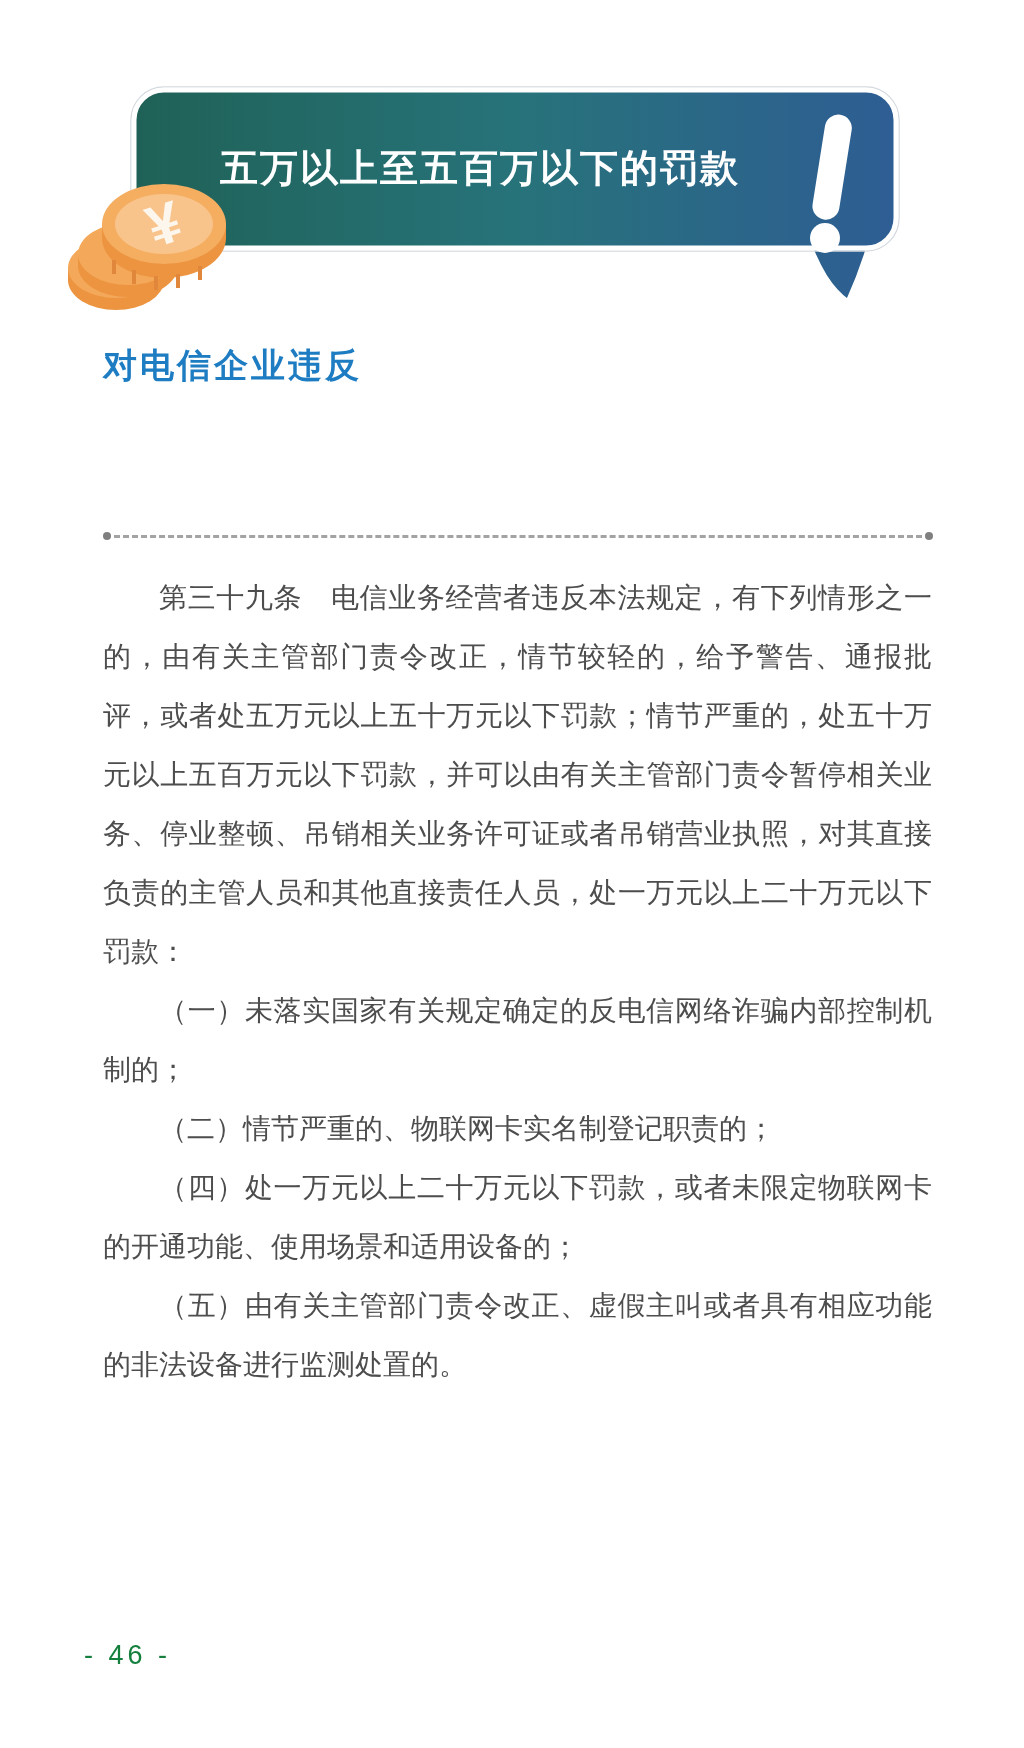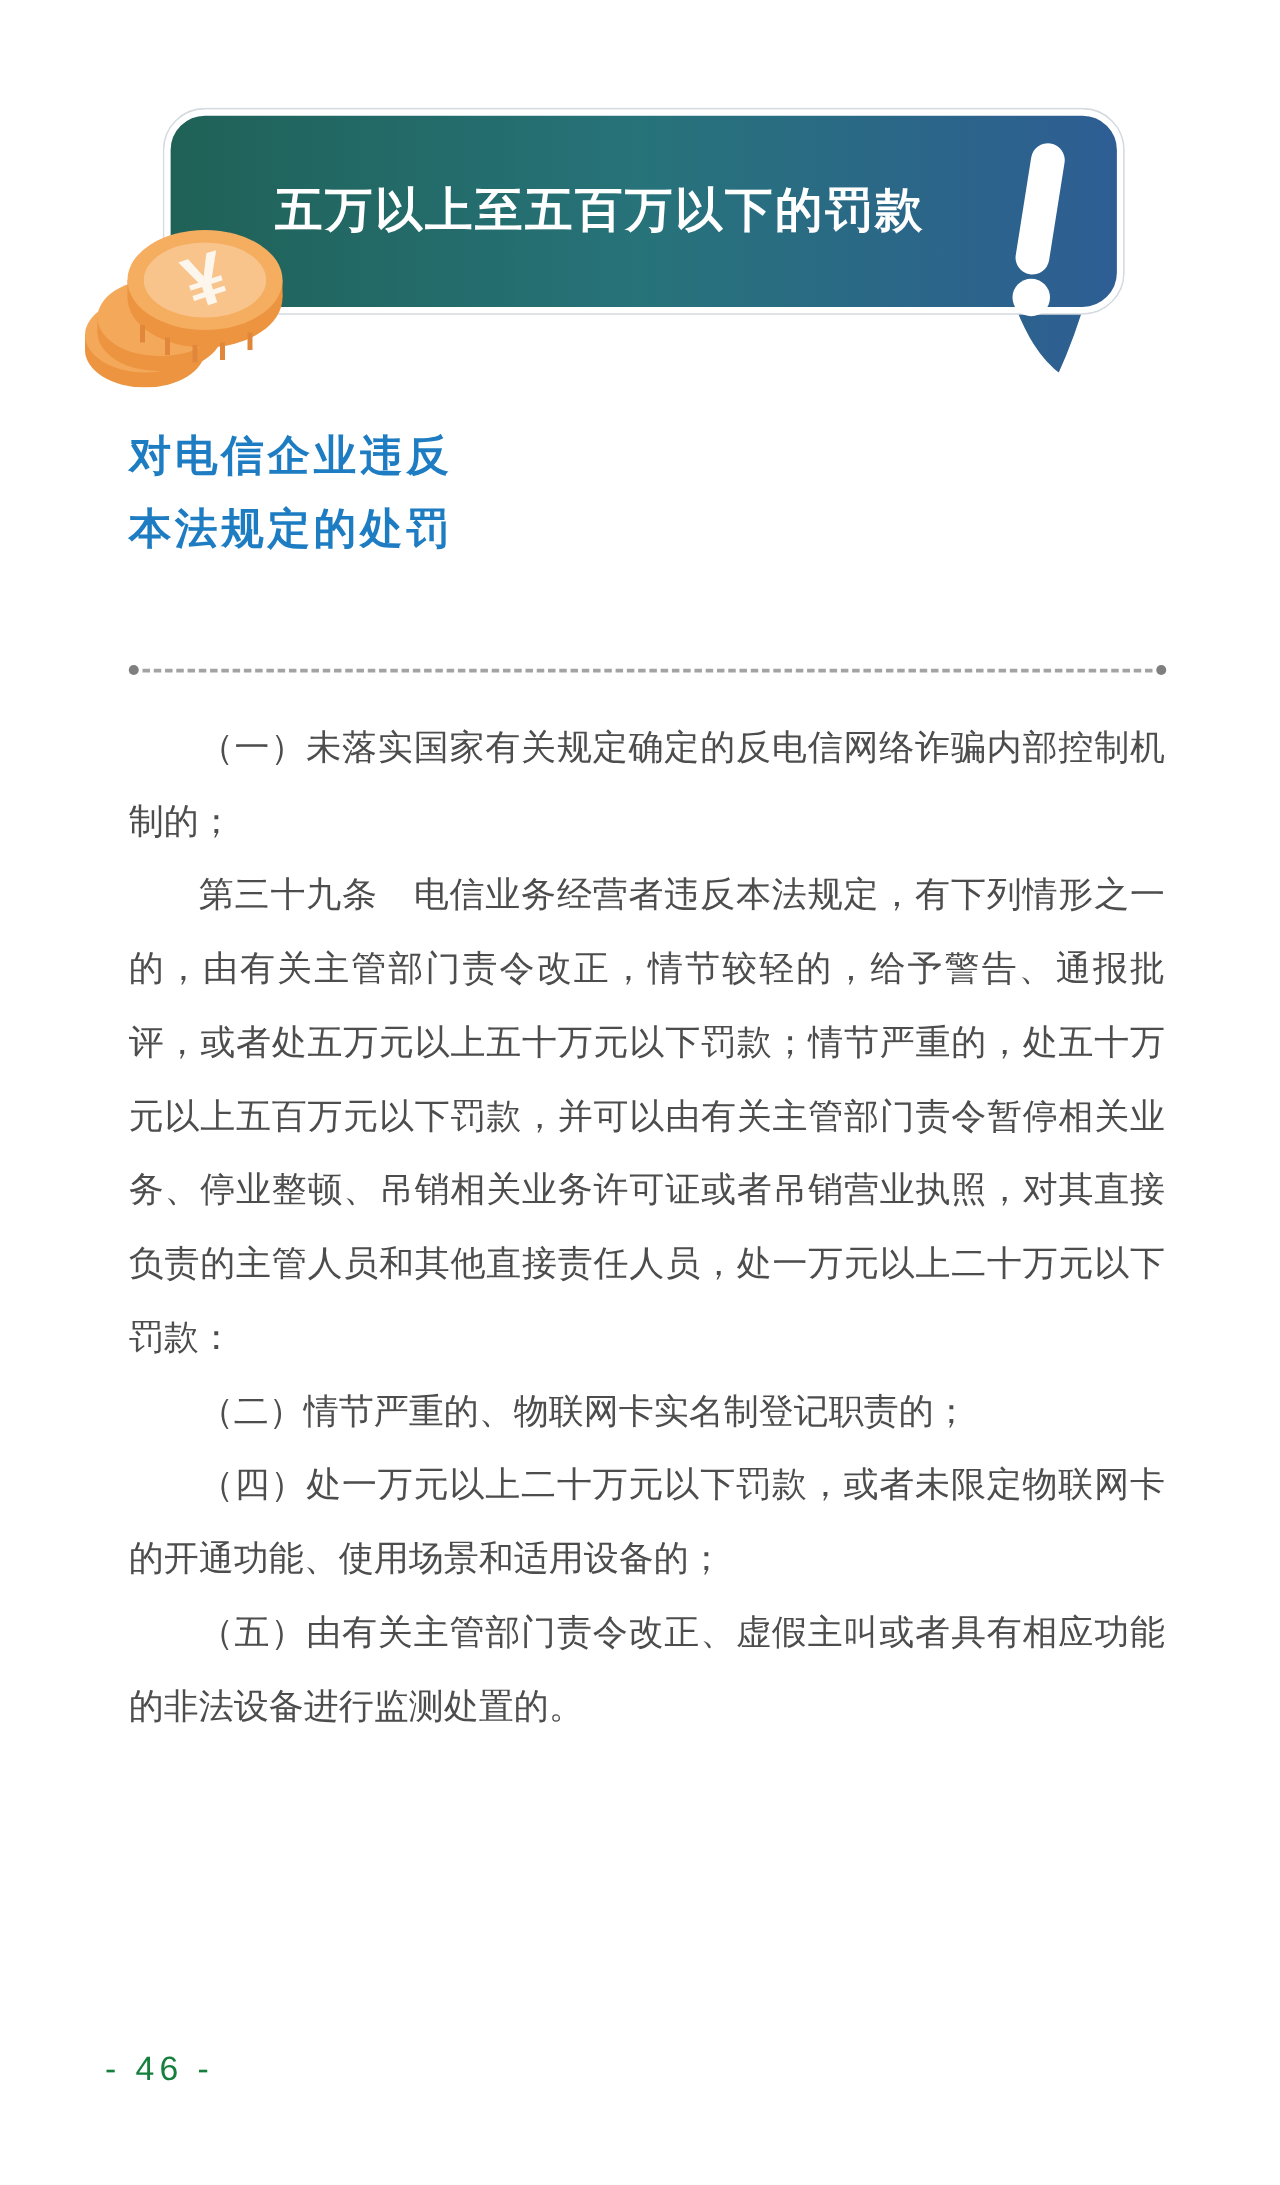--- a/index.html
+++ b/index.html
@@ -94,32 +94,31 @@
     <line x1="100" y1="108" x2="100" y2="122" stroke="#e0873b" stroke-width="4"></line>
     <line x1="122" y1="106" x2="122" y2="120" stroke="#e0873b" stroke-width="4"></line>
     <line x1="144" y1="98" x2="144" y2="112" stroke="#e0873b" stroke-width="4"></line>
     <ellipse cx="108" cy="56" rx="62" ry="40" fill="#f5ad60"></ellipse>
     <ellipse cx="108" cy="56" rx="49" ry="30" fill="#f8c48c"></ellipse>
     <text x="108" y="76" text-anchor="middle" font-size="58" font-weight="700" fill="#fdf6ec" transform="rotate(-18 108 56)">¥</text>
   </svg>
 
   <h1 class="page-title" style="color: rgb(30, 125, 194);">
     <span>对电信企业违反</span><br>
-    <span>本法规定的处罚</span>
   </h1>
 
   <div class="divider">
     <span class="dot"></span>
     <span class="dash-line"></span>
     <span class="dot"></span>
   </div>
 
   <div class="article">
+      <p>第三十九条　电信业务经营者违反本法规定，有下列情形之一的，由有关主管部门责令改正，情节较轻的，给予警告、通报批评，或者处五万元以上五十万元以下罚款；情节严重的，处五十万元以上五百万元以下罚款，并可以由有关主管部门责令暂停相关业务、停业整顿、吊销相关业务许可证或者吊销营业执照，对其直接负责的主管人员和其他直接责任人员，处一万元以上二十万元以下罚款：</p>
       <p>（一）未落实国家有关规定确定的反电信网络诈骗内部控制机制的；</p>
-      <p>第三十九条　电信业务经营者违反本法规定，有下列情形之一的，由有关主管部门责令改正，情节较轻的，给予警告、通报批评，或者处五万元以上五十万元以下罚款；情节严重的，处五十万元以上五百万元以下罚款，并可以由有关主管部门责令暂停相关业务、停业整顿、吊销相关业务许可证或者吊销营业执照，对其直接负责的主管人员和其他直接责任人员，处一万元以上二十万元以下罚款：</p>
       <p>（二）情节严重的、物联网卡实名制登记职责的；</p>
       <p>（四）处一万元以上二十万元以下罚款，或者未限定物联网卡的开通功能、使用场景和适用设备的；</p>
       <p>（五）由有关主管部门责令改正、虚假主叫或者具有相应功能的非法设备进行监测处置的。</p>
     </div>
 
   <div class="page-number">- 46 -</div>
 
 </div>
 
 </body></html>

